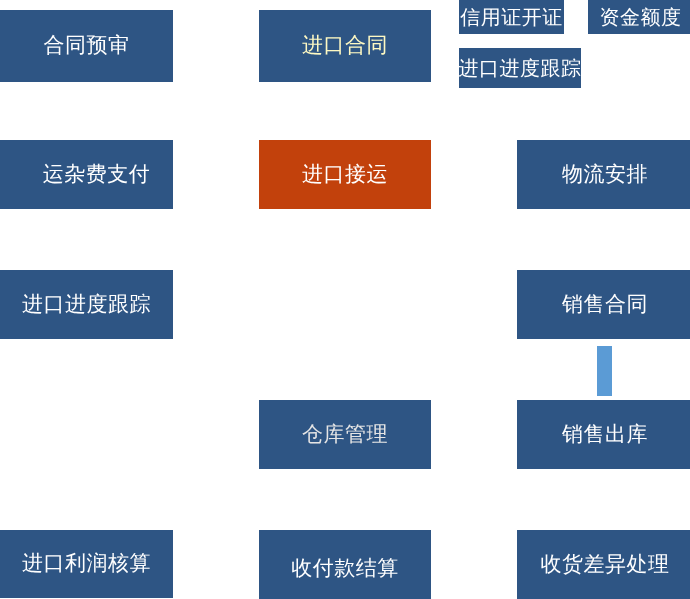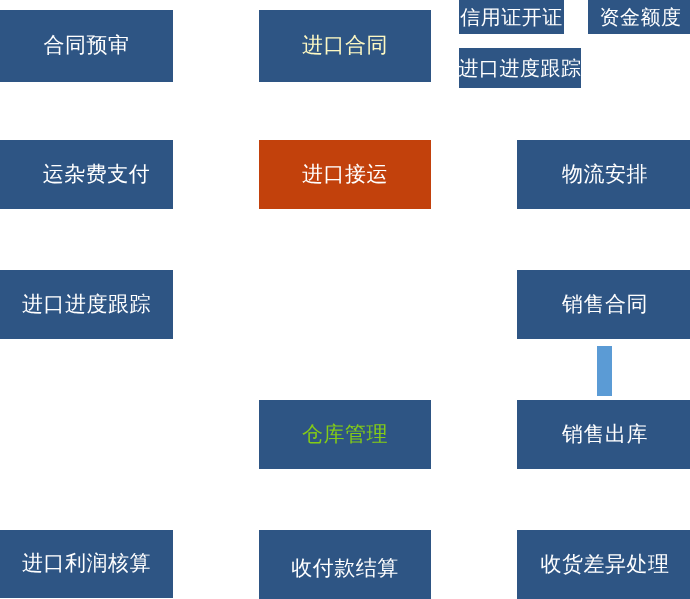--- a/index.html
+++ b/index.html
@@ -64,21 +64,21 @@
     </div>
     <div class="node node-lg" style="left: 517px; top: 140px; width: 176px; height: 69px; background: rgb(46, 85, 132); color: rgb(255, 255, 255);">
       <span>物流安排</span>
     </div>
     <div class="node node-lg" style="left: 0px; top: 270px; width: 173px; height: 69px; background: rgb(46, 85, 132); color: rgb(255, 255, 255);">
       <span>进口进度跟踪</span>
     </div>
     <div class="node node-lg" style="left: 517px; top: 270px; width: 176px; height: 69px; background: rgb(46, 85, 132); color: rgb(255, 255, 255);">
       <span>销售合同</span>
     </div>
-    <div class="node node-lg" style="left: 259px; top: 400px; width: 172px; height: 69px; background: rgb(46, 85, 132); color: #84cc16;">
+    <div class="node node-lg" style="left: 259px; top: 400px; width: 172px; height: 69px; background: rgb(46, 85, 132); color: #e5e5e5;">
       <span>仓库管理</span>
     </div>
     <div class="node node-lg" style="left: 517px; top: 400px; width: 176px; height: 69px; background: rgb(46, 85, 132); color: rgb(255, 255, 255);">
       <span>销售出库</span>
     </div>
     <div class="node node-lg" style="left: 0px; top: 530px; width: 173px; height: 68px; background: rgb(46, 85, 132); color: rgb(255, 255, 255);">
       <span>进口利润核算</span>
     </div>
     <div class="node node-lg" style="left: 259px; top: 530px; width: 172px; height: 78px; background: rgb(46, 85, 132); color: rgb(255, 255, 255); align-items: center;">
       <span>收付款结算</span>

